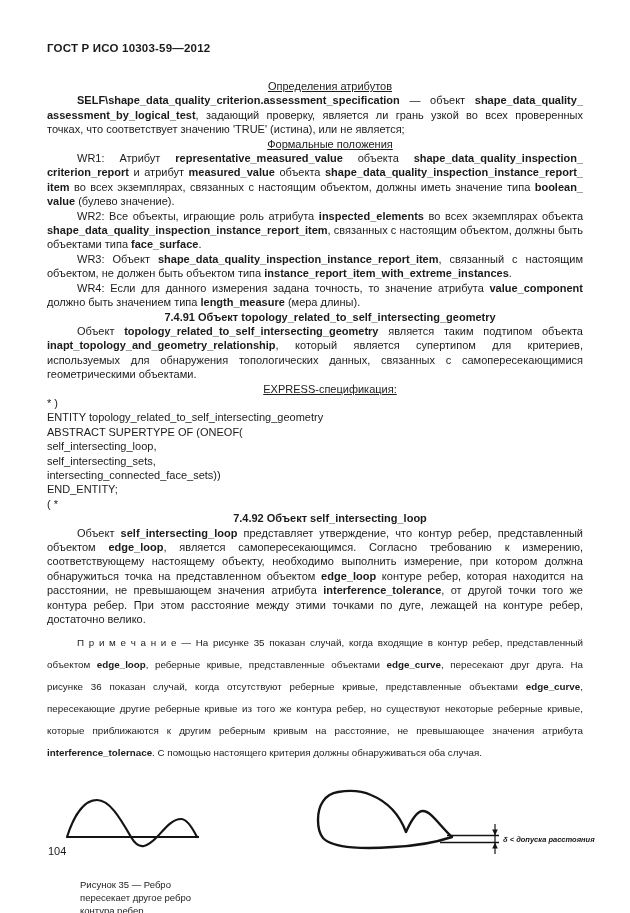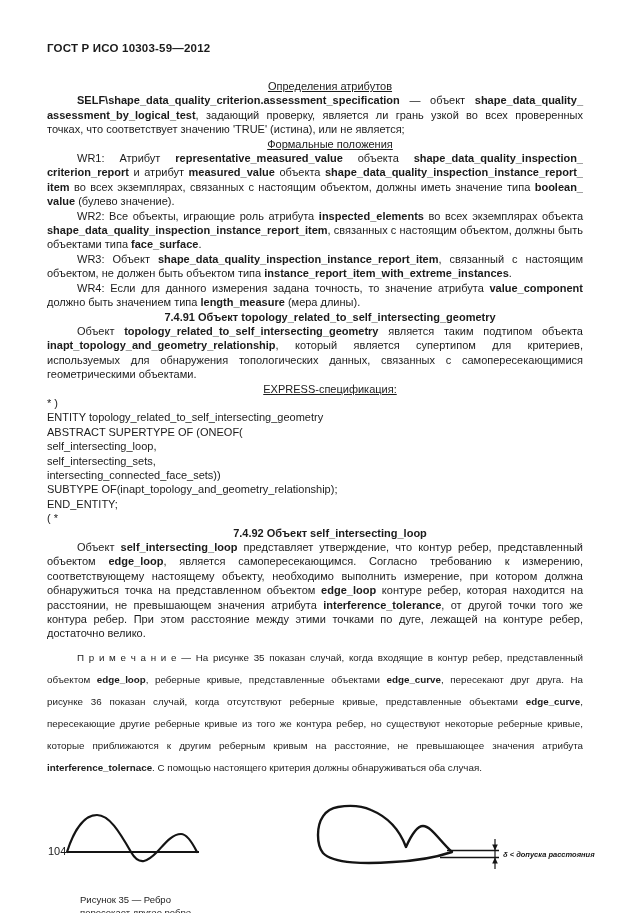--- a/index.html
+++ b/index.html
@@ -49,21 +49,20 @@
       <div class="blk p"><span>WR4: Если для данного измерения задана точность, то значение атрибута </span><b>value_​component</b><span> должно быть значением типа </span><b>length_​measure</b><span> (мера длины).</span></div>
       <div class="blk head"><b>7.4.91 Объект topology_​related_​to_​self_​intersecting_​geometry</b></div>
       <div class="blk p"><span>Объект </span><b>topology_​related_​to_​self_​intersecting_​geometry</b><span> является таким подтипом объекта </span><b>inapt_​topology_​and_​geometry_​relationship</b><span>, который является супертипом для критериев, используемых для обнаружения топологических данных, связанных с самопересекающимися геометрическими объектами.</span></div>
       <div class="blk underline"><span>EXPRESS-спецификация:</span></div>
       <div class="blk code"><span>* )</span></div>
       <div class="blk code"><span>ENTITY topology_​related_​to_​self_​intersecting_​geometry</span></div>
       <div class="blk code"><span>ABSTRACT SUPERTYPE OF (ONEOF(</span></div>
       <div class="blk code"><span>self_​intersecting_​loop,</span></div>
       <div class="blk code"><span>self_​intersecting_​sets,</span></div>
       <div class="blk code"><span>intersecting_​connected_​face_​sets))</span></div>
-      <div class="blk code"><span>SUBTYPE OF(inapt_​topology_​and_​geometry_​relationship);</span></div>
       <div class="blk code"><span>END_​ENTITY;</span></div>
       <div class="blk code"><span>( *</span></div>
       <div class="blk head"><b>7.4.92 Объект self_​intersecting_​loop</b></div>
       <div class="blk p"><span>Объект </span><b>self_​intersecting_​loop</b><span> представляет утверждение, что контур ребер, представленный объектом </span><b>edge_​loop</b><span>, является самопересекающимся. Согласно требованию к измерению, соответствующему настоящему объекту, необходимо выполнить измерение, при котором должна обнаружиться точка на представленном объектом </span><b>edge_​loop</b><span> контуре ребер, которая находится на расстоянии, не превышающем значения атрибута </span><b>interference_​tolerance</b><span>, от другой точки того же контура ребер. При этом расстояние между этими точками по дуге, лежащей на контуре ребер, достаточно велико.</span></div>
       <div class="blk note"><span>П р и м е ч а н и е — На рисунке 35 показан случай, когда входящие в контур ребер, представленный объектом </span><b>edge_​loop</b><span>, реберные кривые, представленные объектами </span><b>edge_​curve</b><span>, пересекают друг друга. На рисунке 36 показан случай, когда отсутствуют реберные кривые, представленные объектами </span><b>edge_​curve</b><span>, пересекающие другие реберные кривые из того же контура ребер, но существуют некоторые реберные кривые, которые приближаются к другим реберным кривым на расстояние, не превышающее значения атрибута </span><b>interference_​tolernace</b><span>. С помощью настоящего критерия должны обнаруживаться оба случая.</span></div>
     </div>
 
   <div class="figures">
 
     <figure class="fig35">

